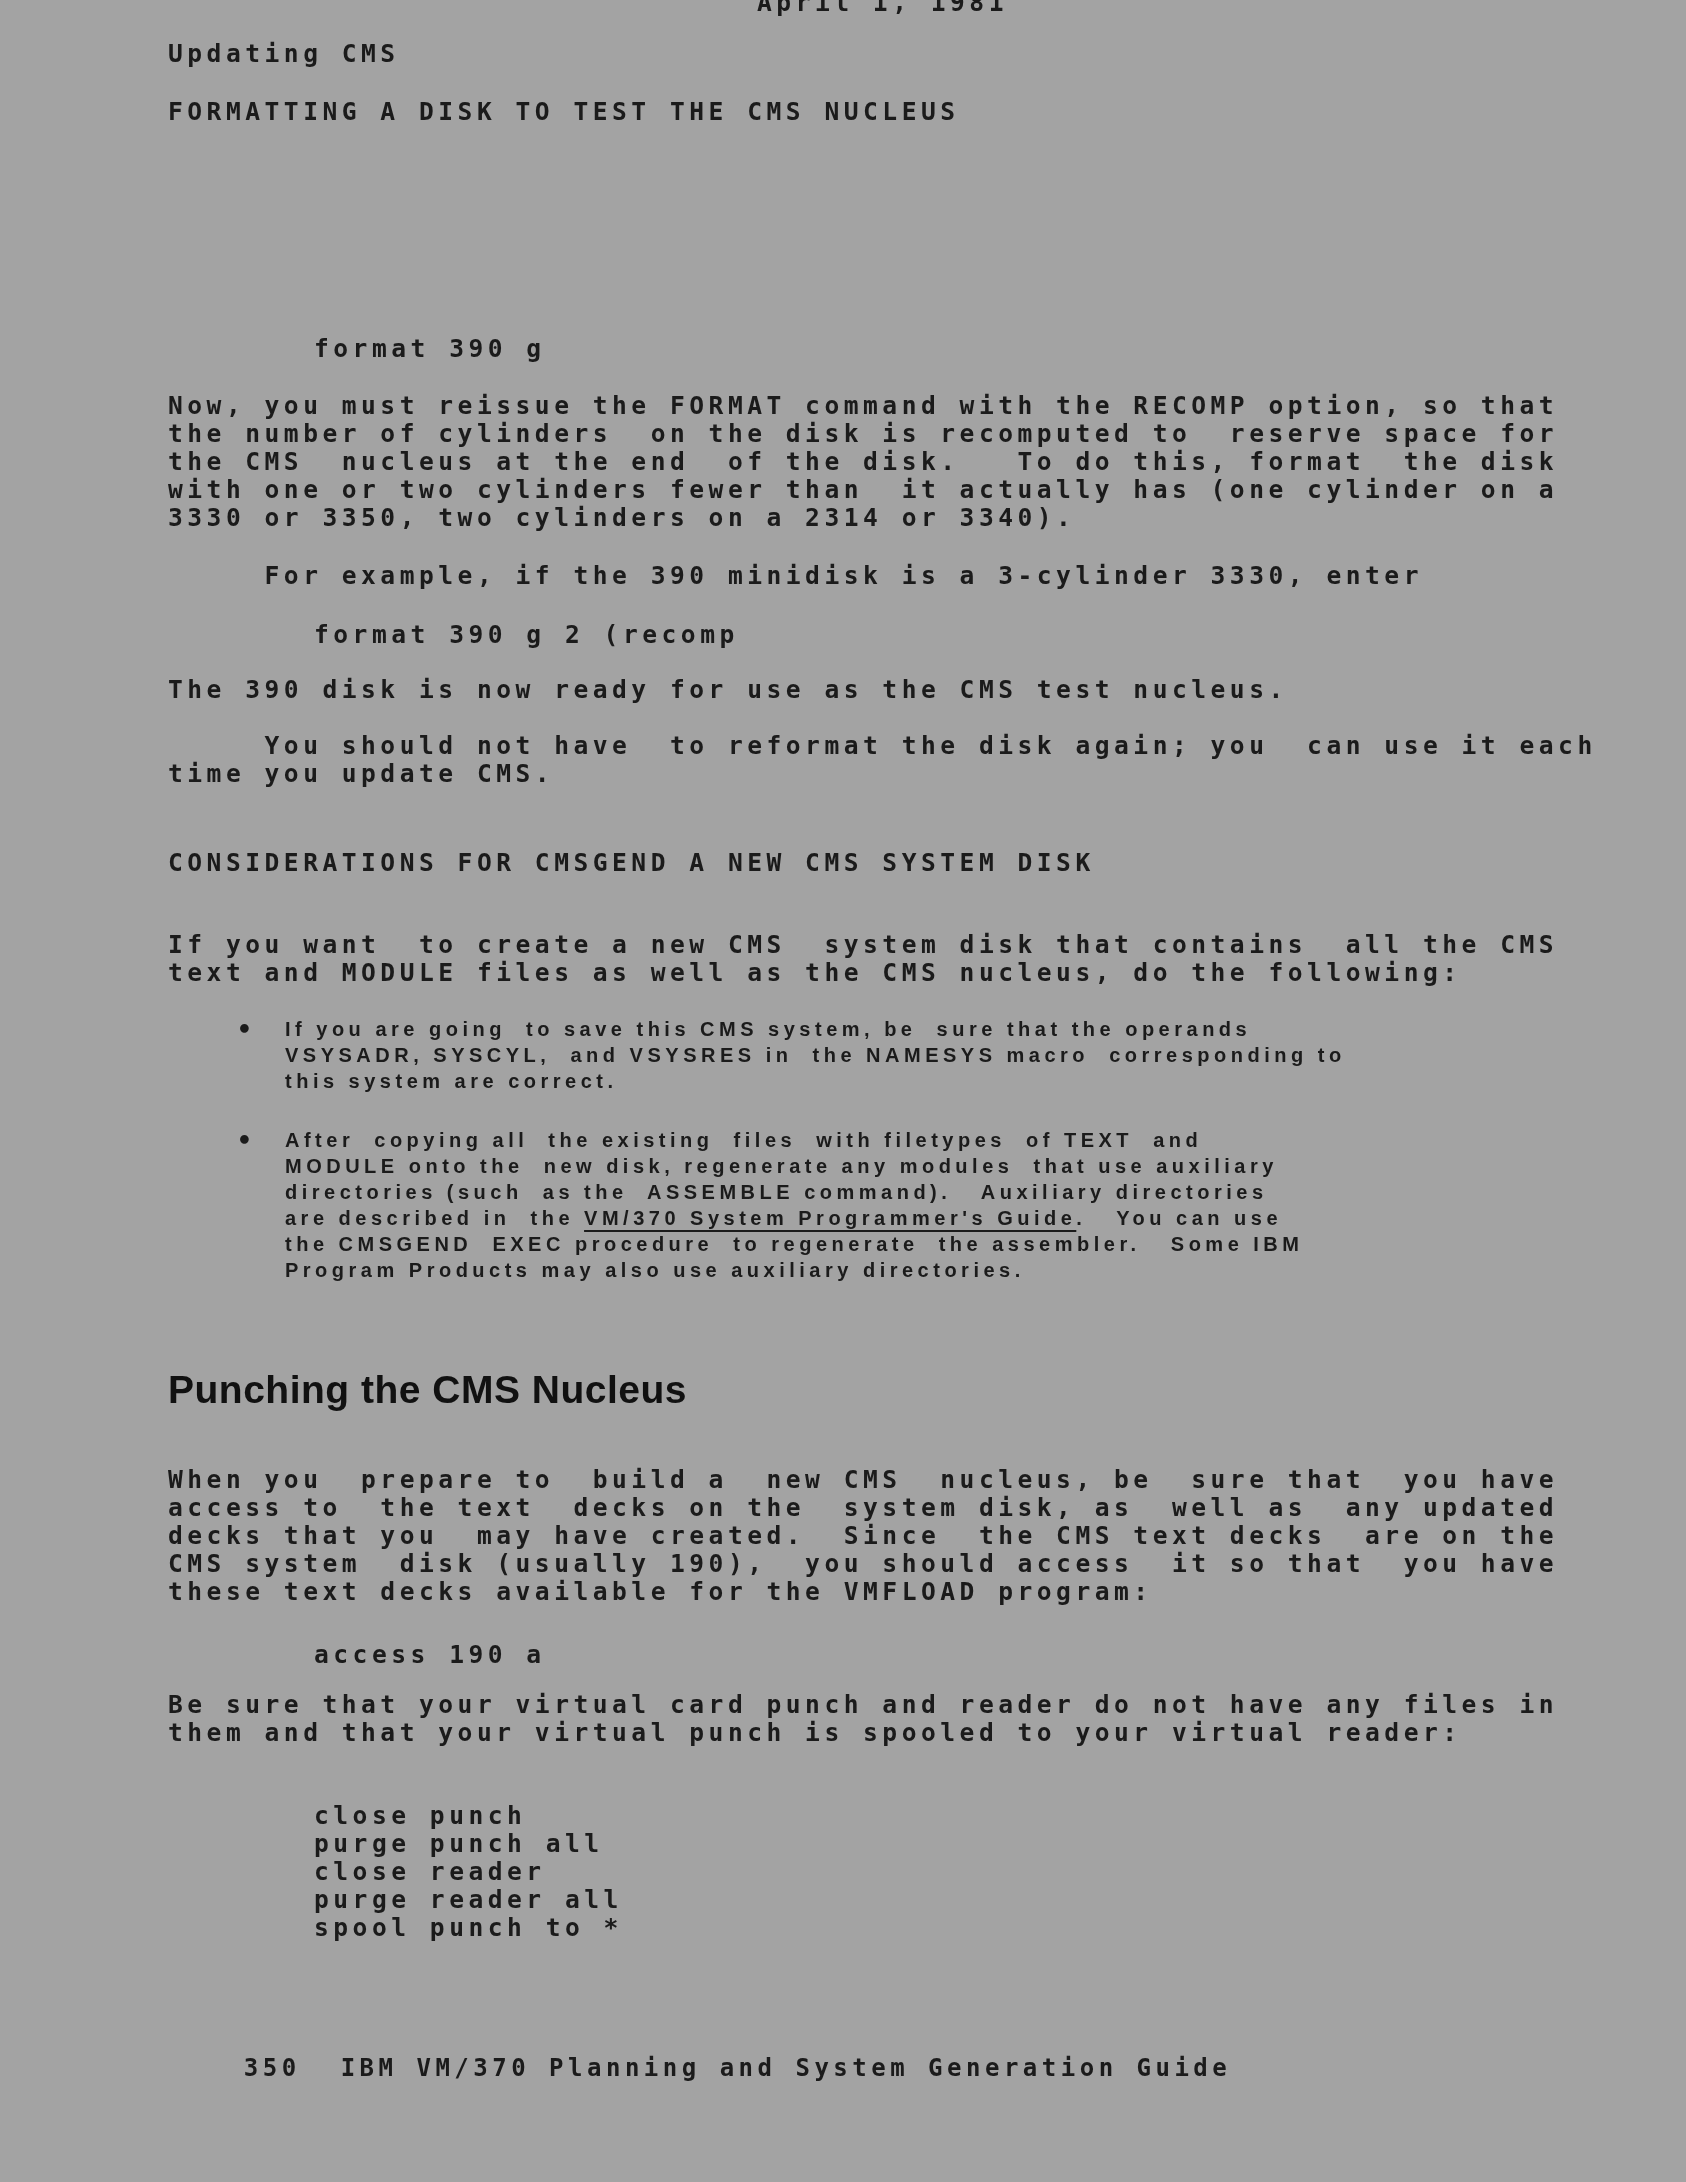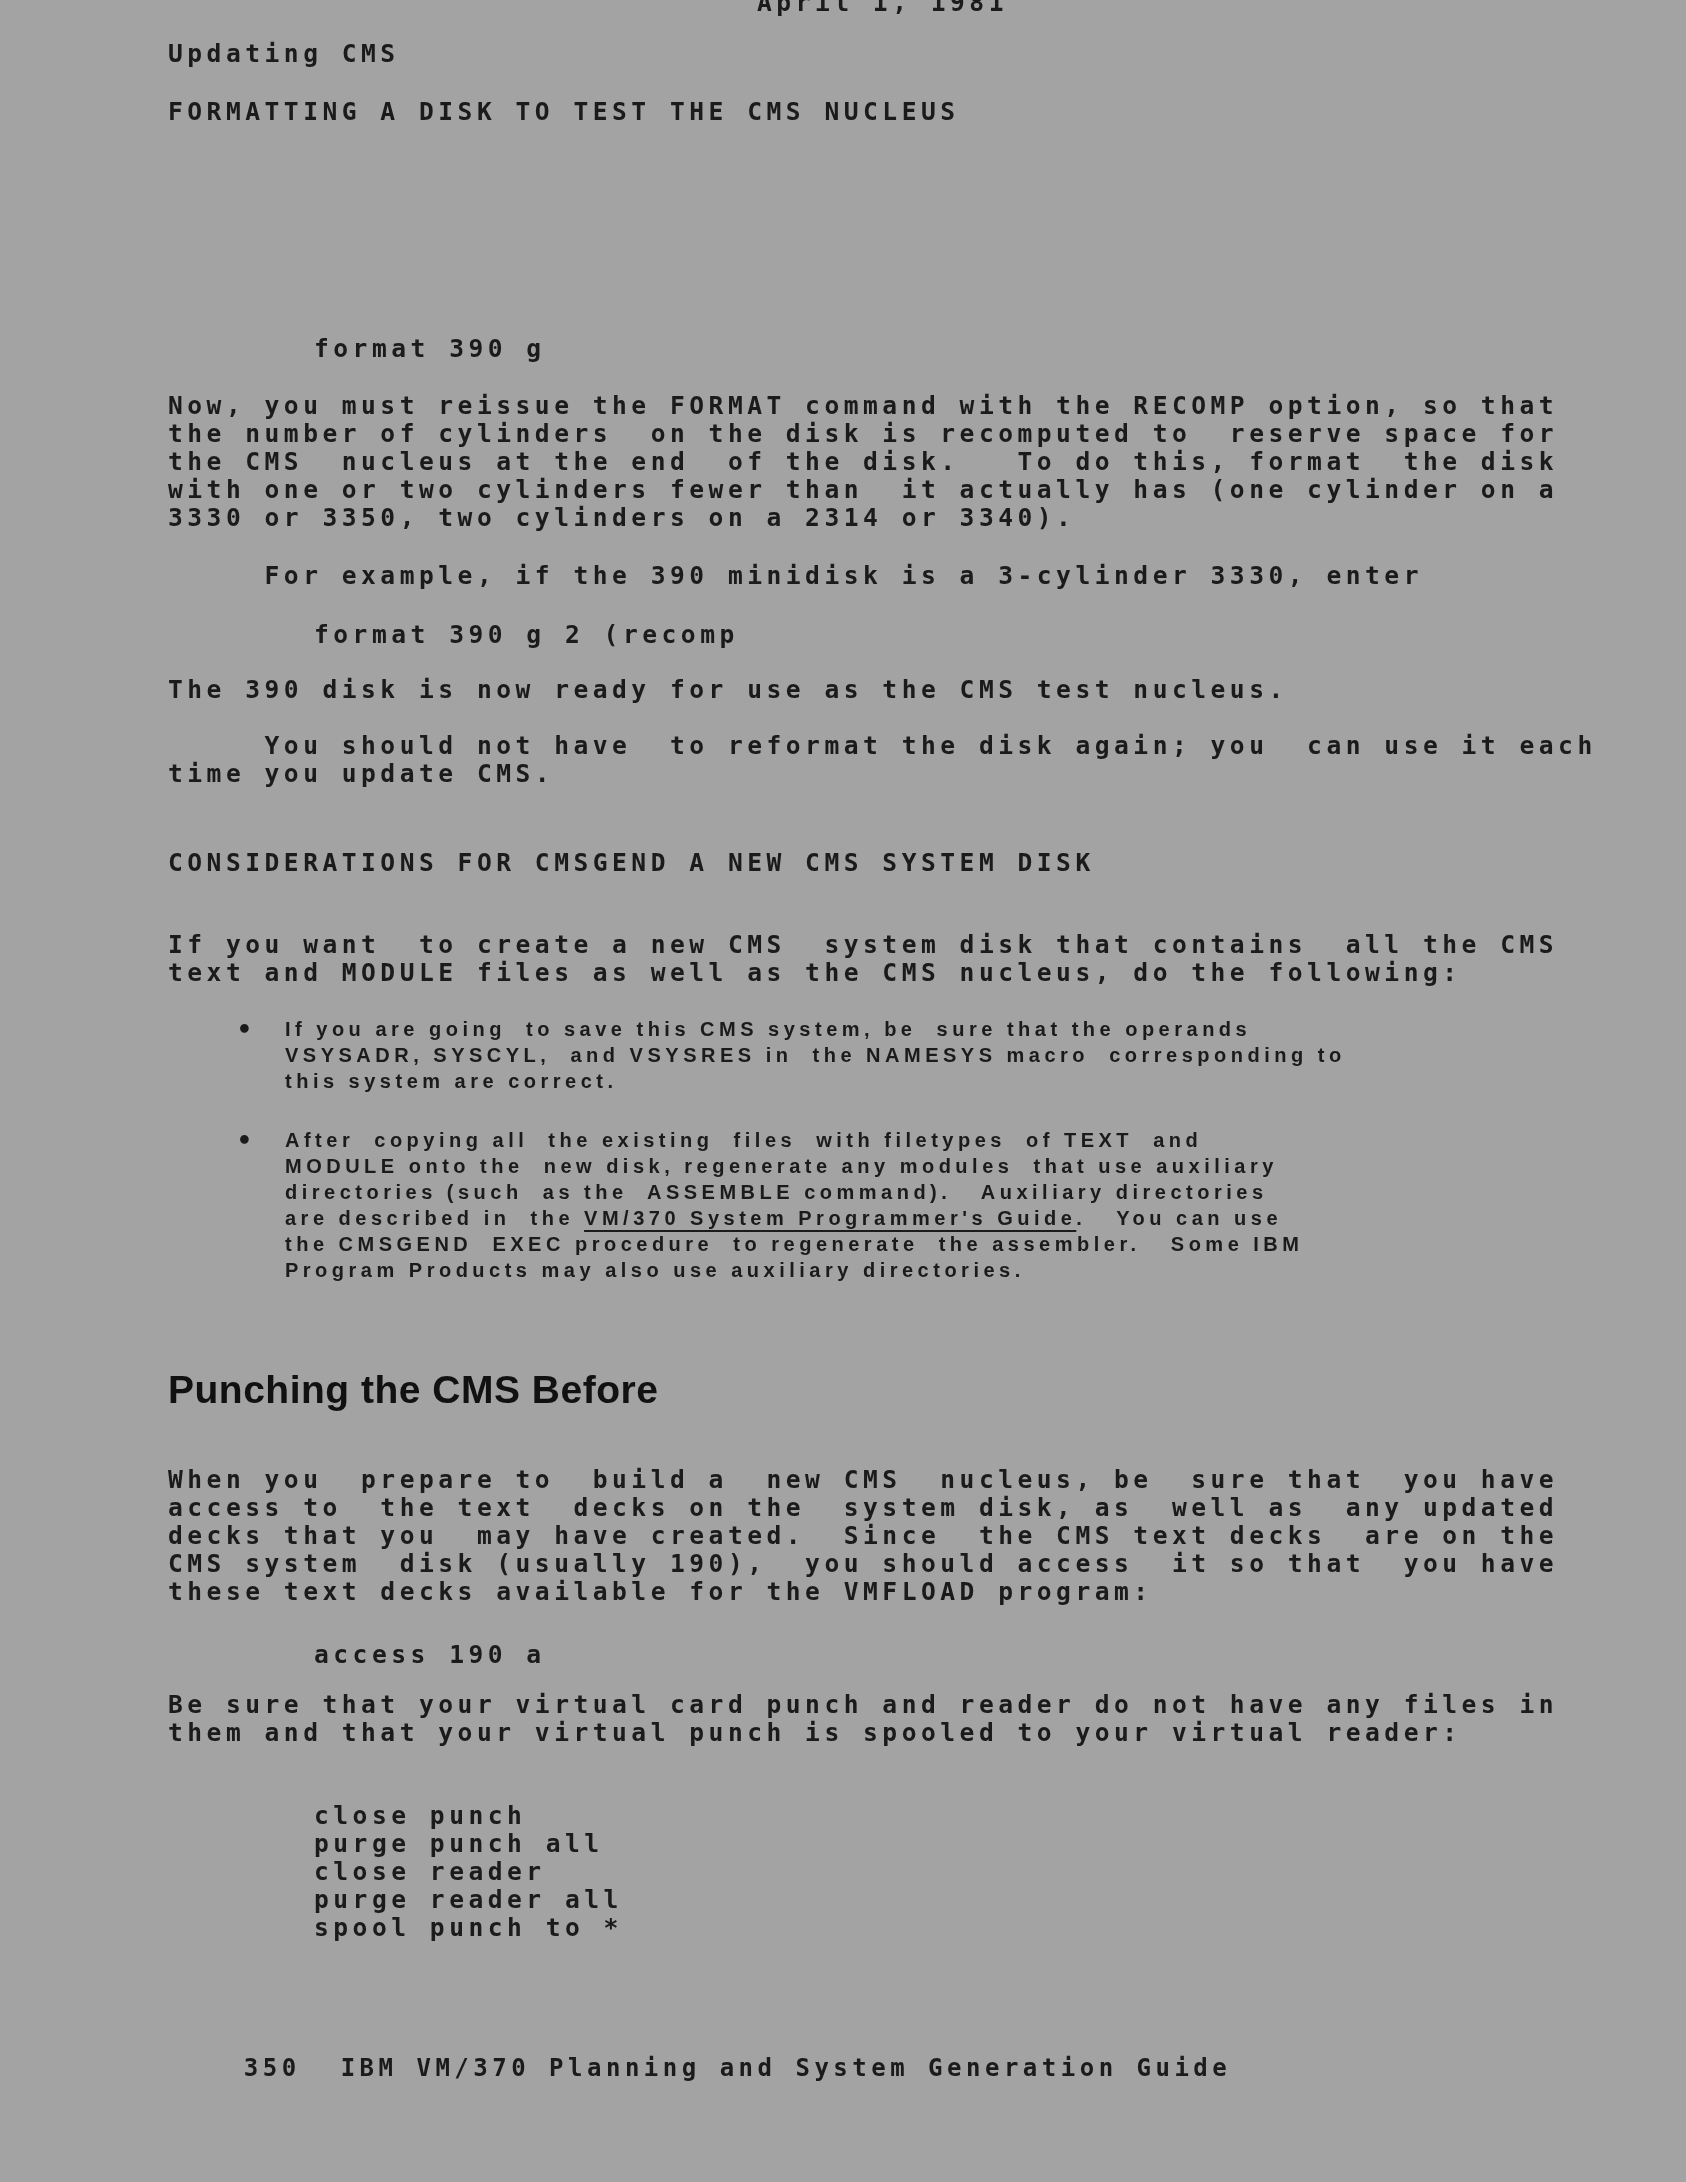--- a/index.html
+++ b/index.html
@@ -128,21 +128,21 @@
   <div class="bullet-item" style="top:1127px;">
     <span class="bullet-dot">•</span>
     <pre class="bullet-text"><span>After  copying all  the existing  files  with filetypes  of TEXT  and
 MODULE onto the  new disk, regenerate any modules  that use auxiliary
 directories (such  as the  ASSEMBLE command).   Auxiliary directories
 are described in  the </span><span class="book-title-underline">VM/370 System Programmer's Guide</span><span>.   You can use
 the CMSGEND  EXEC procedure  to regenerate  the assembler.   Some IBM
 Program Products may also use auxiliary directories.</span></pre>
   </div>
 
-  <h1 class="sans-heading" style="top:1367px;">Punching the CMS Before</h1>
+  <h1 class="sans-heading" style="top:1367px;">Punching the CMS Nucleus</h1>
 
   <pre class="mono left-margin" style="top:1466px;">When you  prepare to  build a  new CMS  nucleus, be  sure that  you have
 access to  the text  decks on the  system disk, as  well as  any updated
 decks that you  may have created.  Since  the CMS text decks  are on the
 CMS system  disk (usually 190),  you should access  it so that  you have
 these text decks available for the VMFLOAD program:</pre>
 
   <pre class="mono code-indent" style="top:1641px;">access 190 a</pre>
 
   <pre class="mono left-margin" style="top:1691px;">Be sure that your virtual card punch and reader do not have any files in

